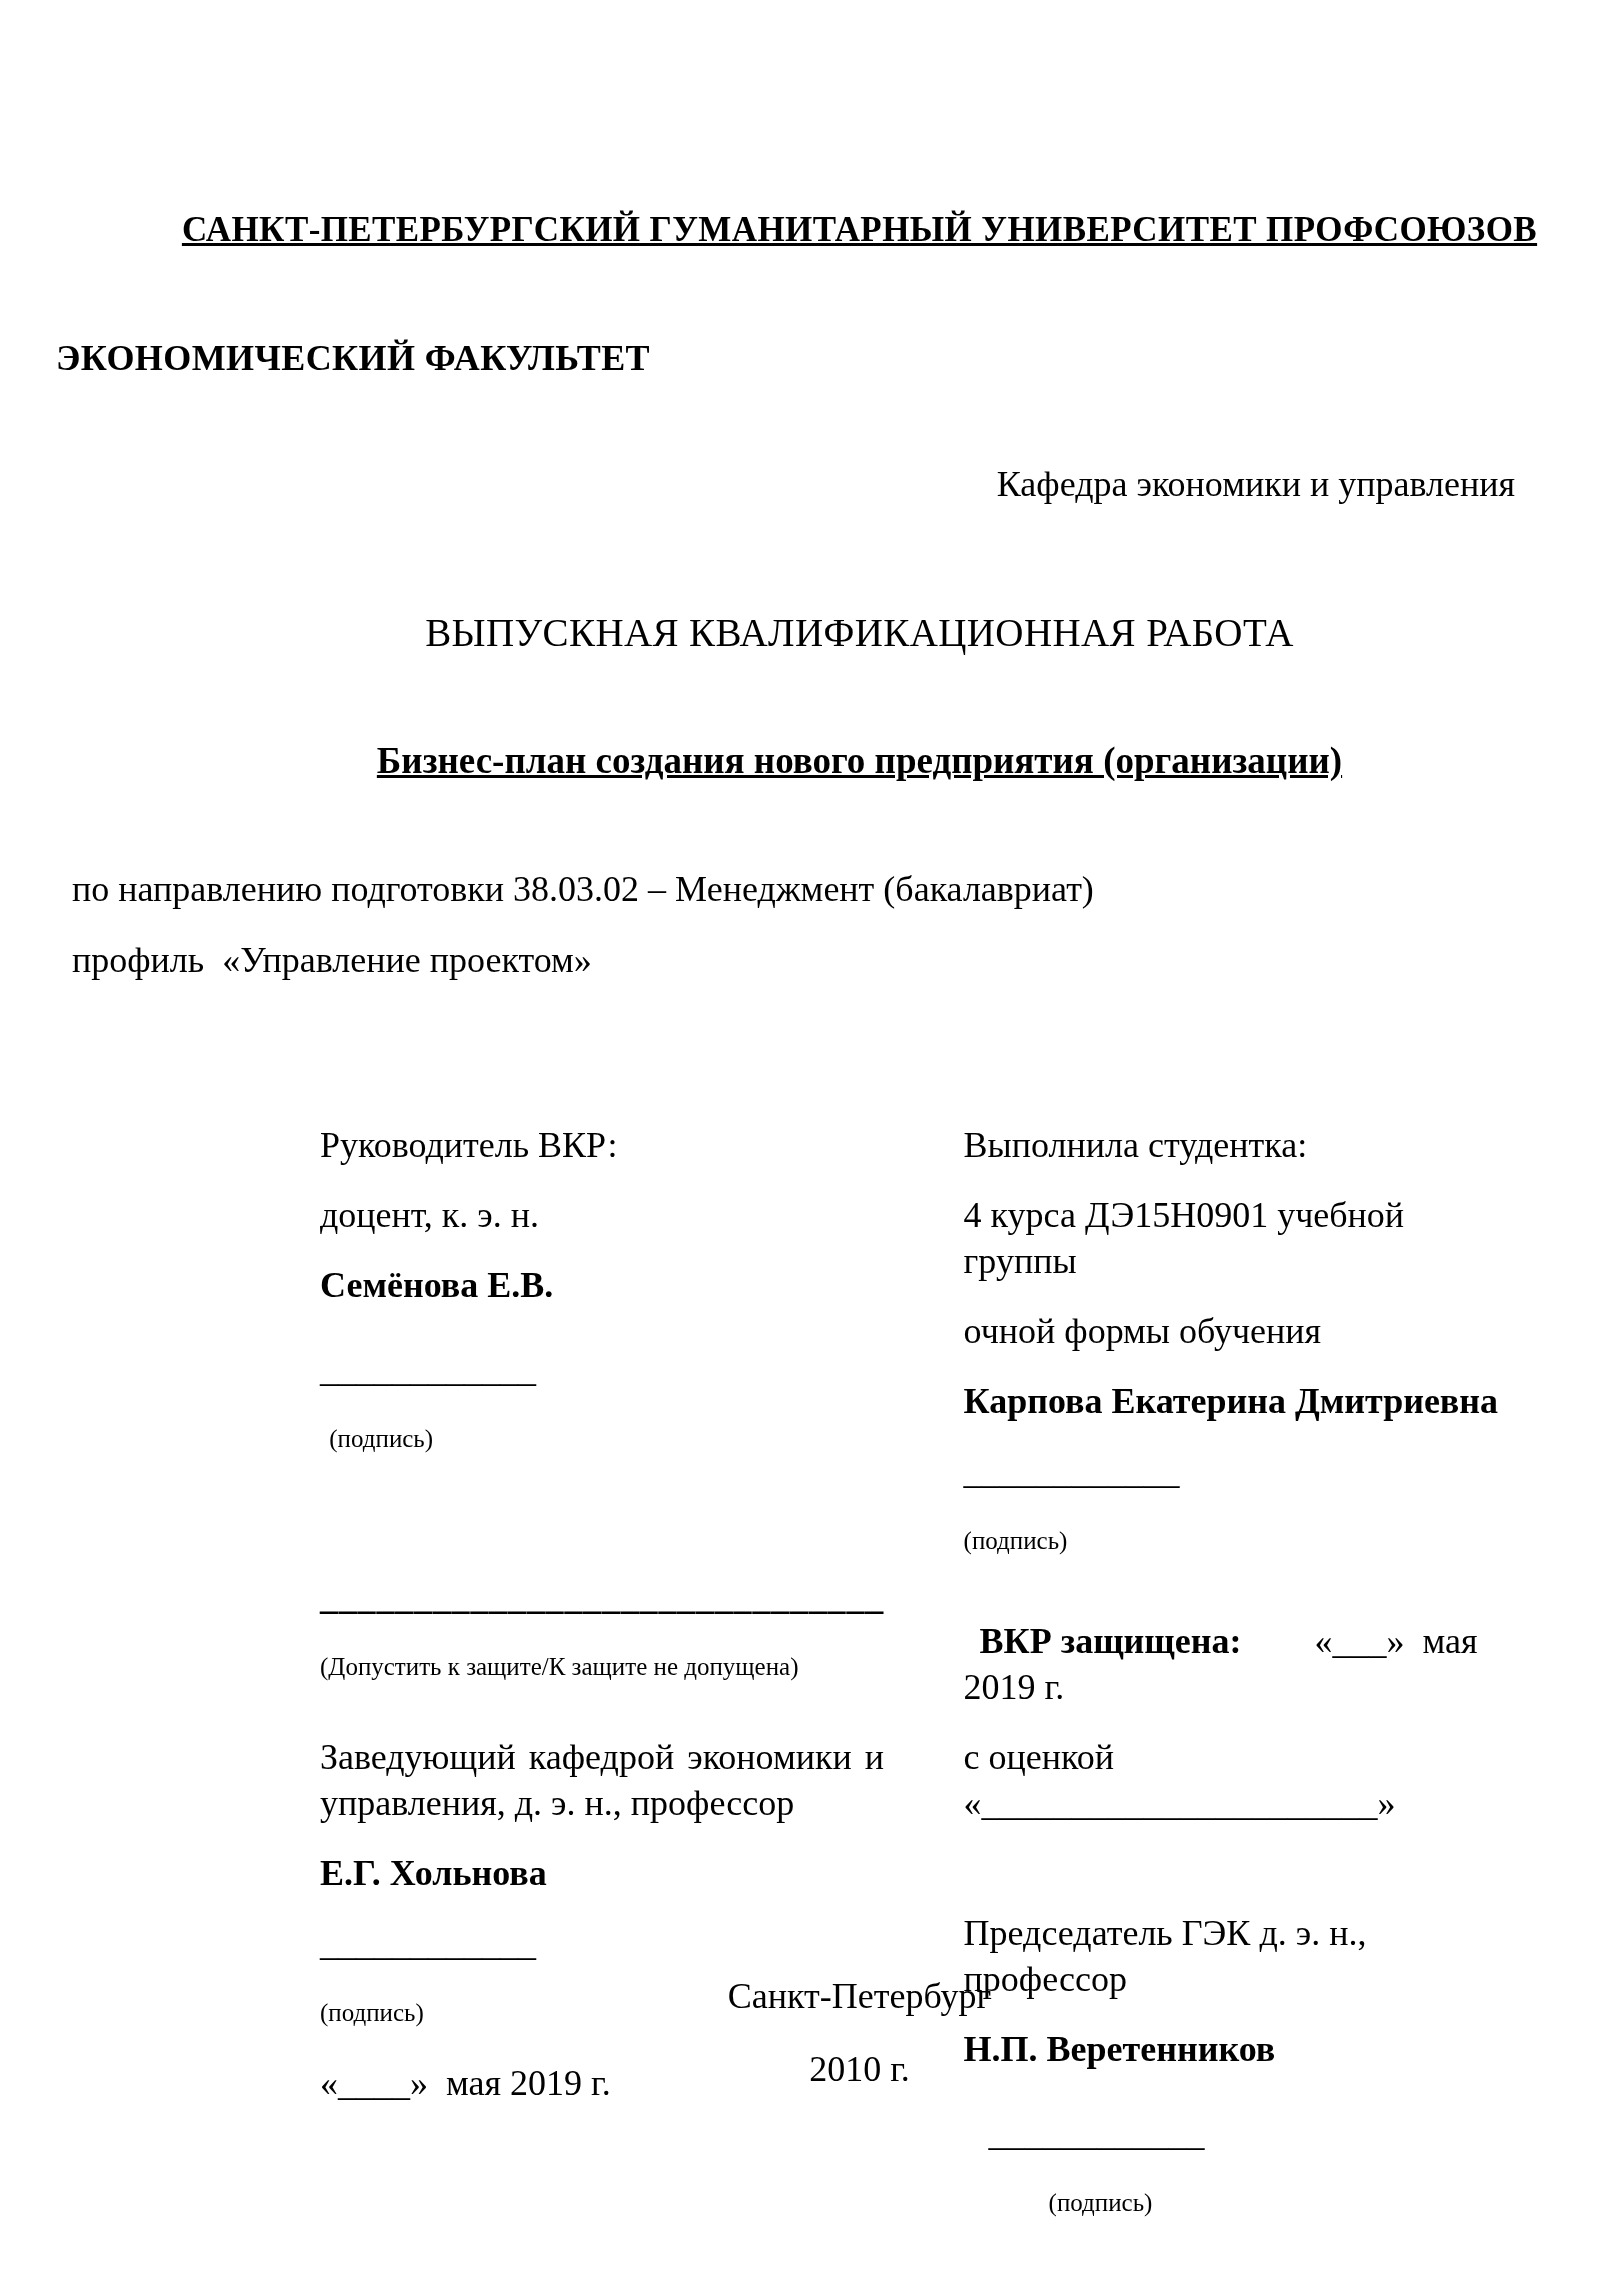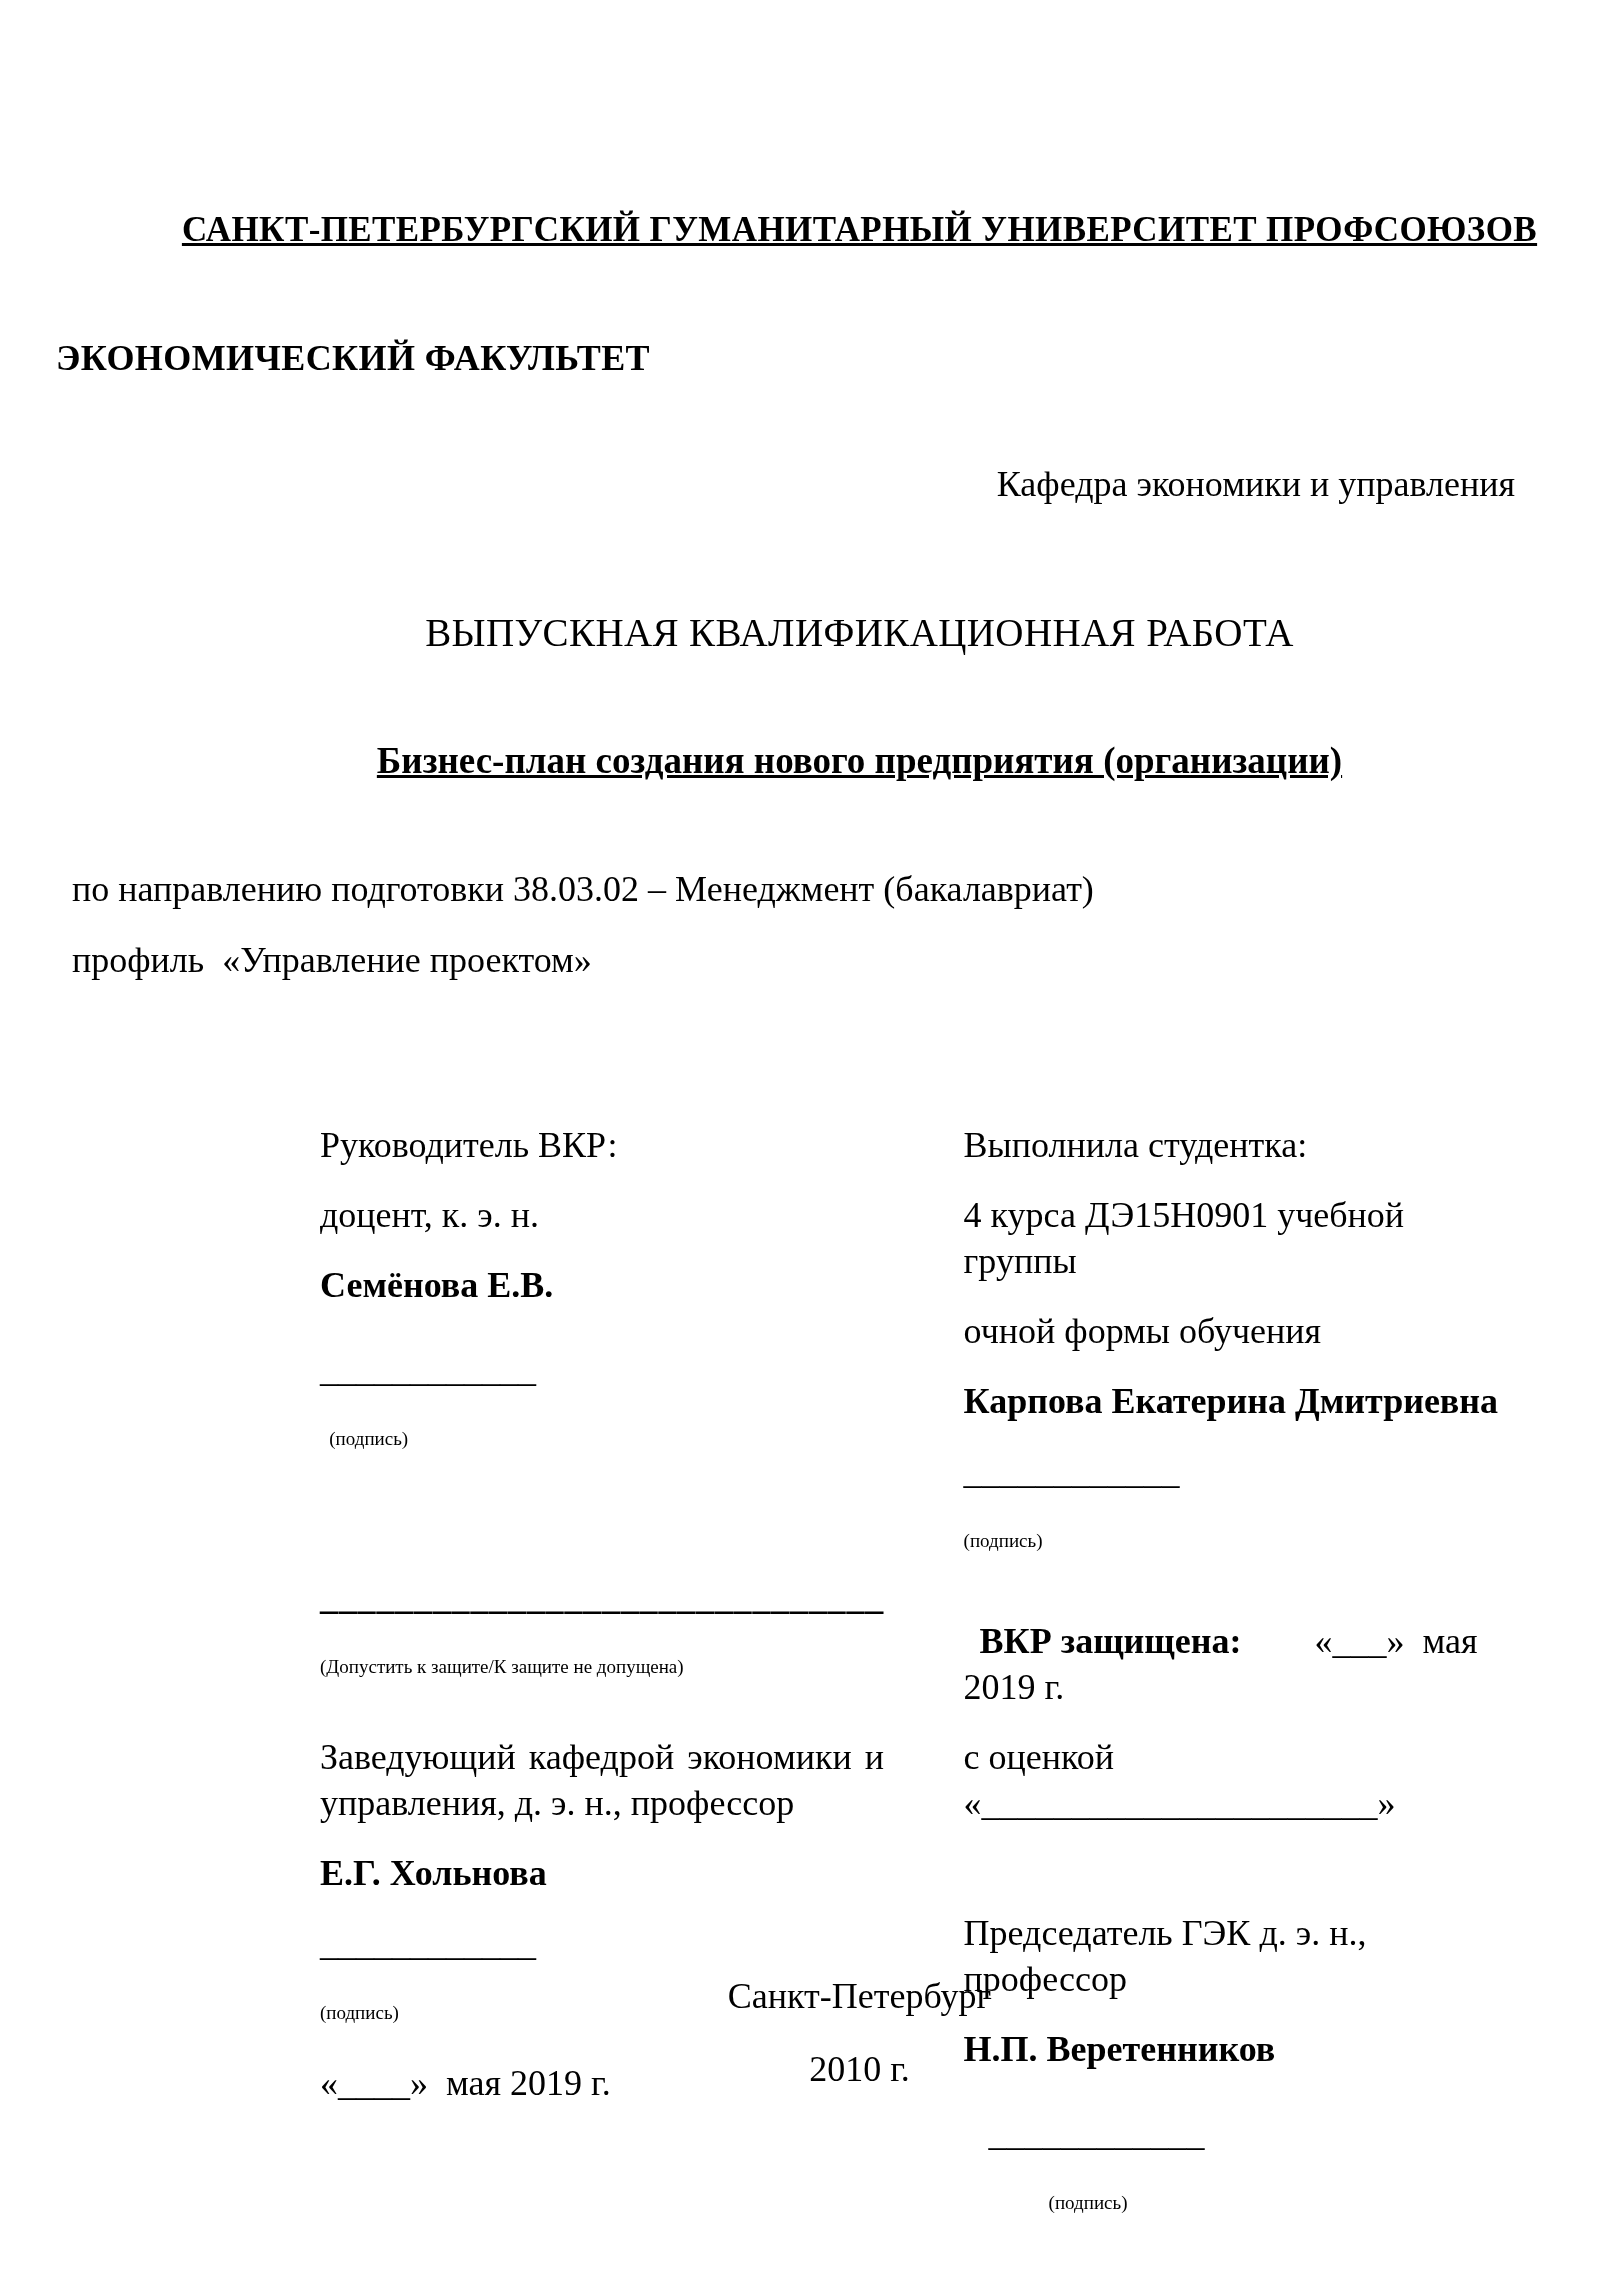--- a/index.html
+++ b/index.html
@@ -47,21 +47,21 @@
   }
   .direction p { line-height: 47px; }
 
   .cols {
     position: absolute; top: 1034px; left: 232px; width: 1266px;
     display: flex; align-items: flex-start;
   }
   .col-left  { width: 628px; }
   .col-right { width: 614px; margin-left: 23.6px; }
 
-  .small { font-size: 19px; line-height: 31px; }
+  .small { font-size: 25px; line-height: 31px; }
   .indent1 { margin-left: 17.3px; }
   .mt-blank { margin-top: 22px; }
   .admission-line { margin-top: 96px; letter-spacing: 0.8px; }
   .depthead-pos { margin-top: 28px; text-align: justify; white-space: normal !important; }
   .defense-line { margin-top: 38px; }
   .chairman-pos { margin-top: 68px; }
   .sig2 { margin-top: 22px; margin-left: 33px; }
   .indent3 { margin-left: 93px; }
 
   .footer {

